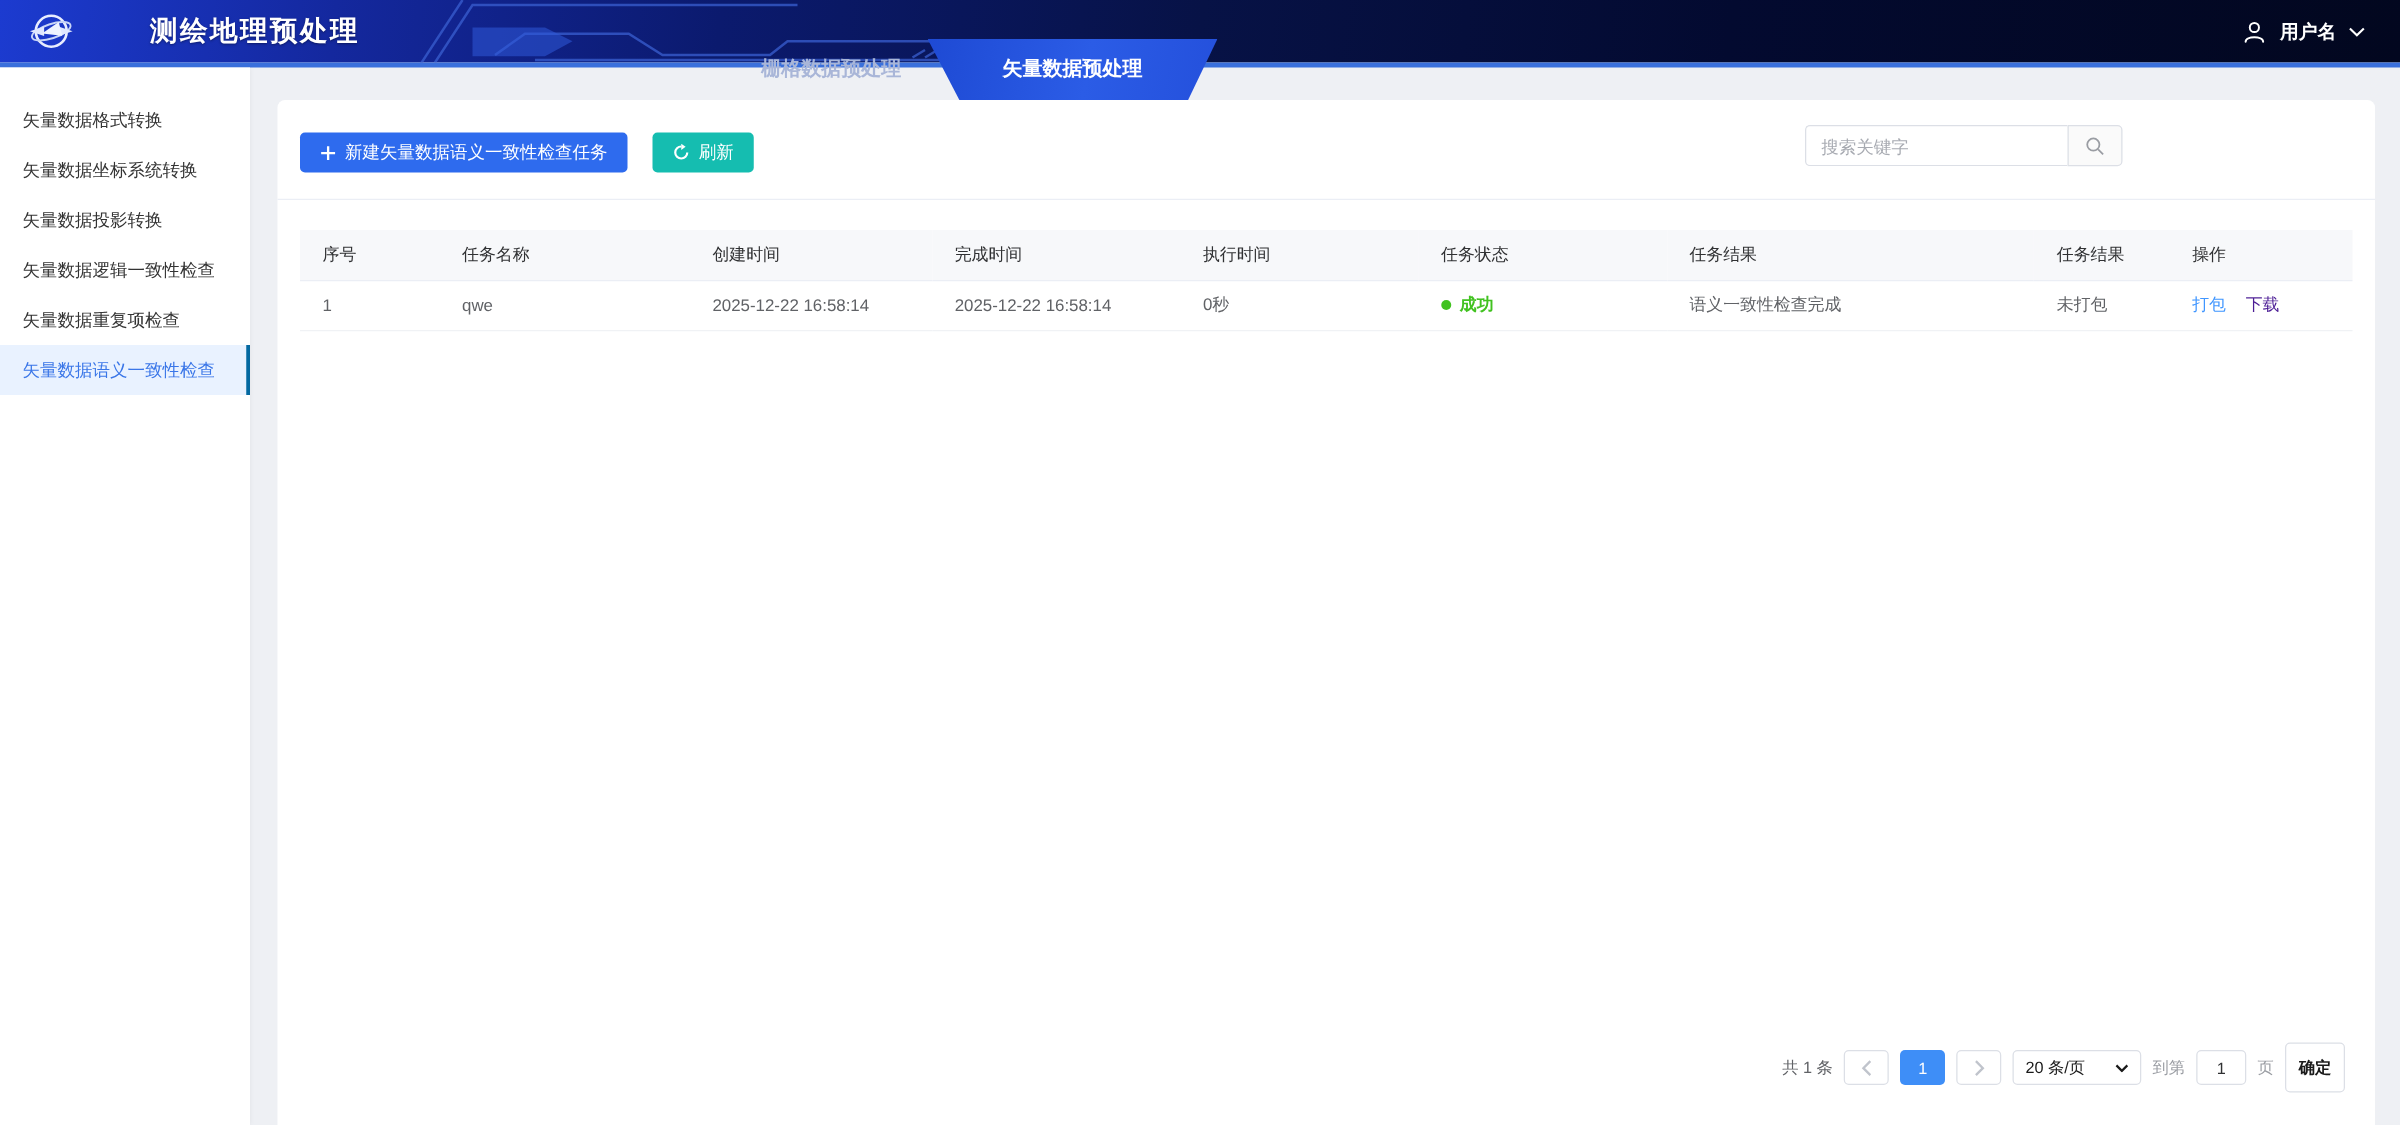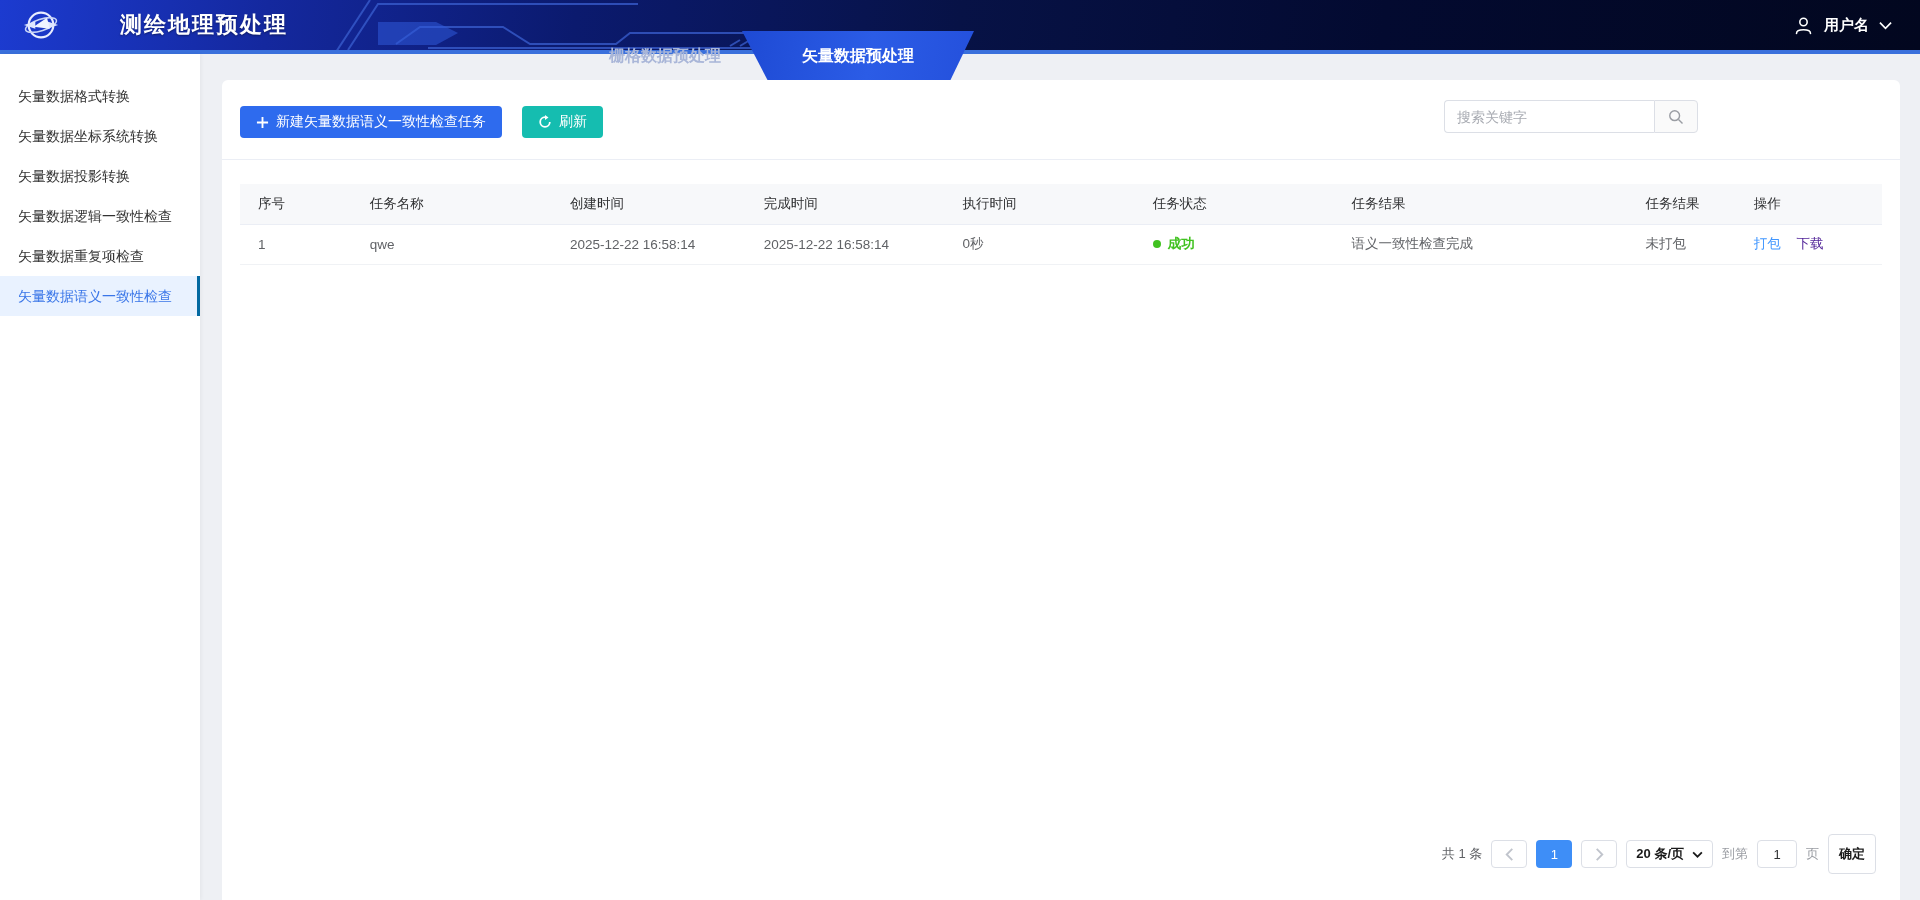--- a/index.html
+++ b/index.html
@@ -63,21 +63,21 @@
   .link-gray { color:#4c1d95; cursor:default; }
 
   
   .pagination { position:absolute; right:24px; bottom:26px; display:flex; align-items:center;
     gap:9px; font-size:13px; color:#606266; }
   .pg-btn { width:36px; height:28px; border:1px solid #dcdfe6; border-radius:4px; background:#fff;
     display:flex; align-items:center; justify-content:center; cursor:pointer; }
   .pg-cur { width:36px; height:28px; border-radius:4px; background:#3e8ef7; color:#fff;
     display:flex; align-items:center; justify-content:center; cursor:pointer; }
   .pg-select { height:28px; border:1px solid #dcdfe6; border-radius:4px; background:#fff;
-    display:flex; align-items:center; gap:8px; padding:0 9px; color:#1a1a1a; font-weight:bold;
+    display:flex; align-items:center; gap:24px; padding:0 9px; color:#1a1a1a; font-weight:normal;
     cursor:pointer; }
   .pg-muted { color:#9a9da3; }
   .pg-input { width:40px; height:28px; border:1px solid #dcdfe6; border-radius:4px;
     text-align:center; font-size:13px; color:#303133; outline:none;
     font-family:"Liberation Sans", sans-serif; }
   .pg-confirm { height:40px; padding:0 10px; border:1px solid #dcdfe6; border-radius:4px;
     background:#fff; font-size:13px; font-weight:bold; color:#1a1a1a; cursor:pointer;
     font-family:"Liberation Sans", sans-serif; }
 </style>
 </head>

